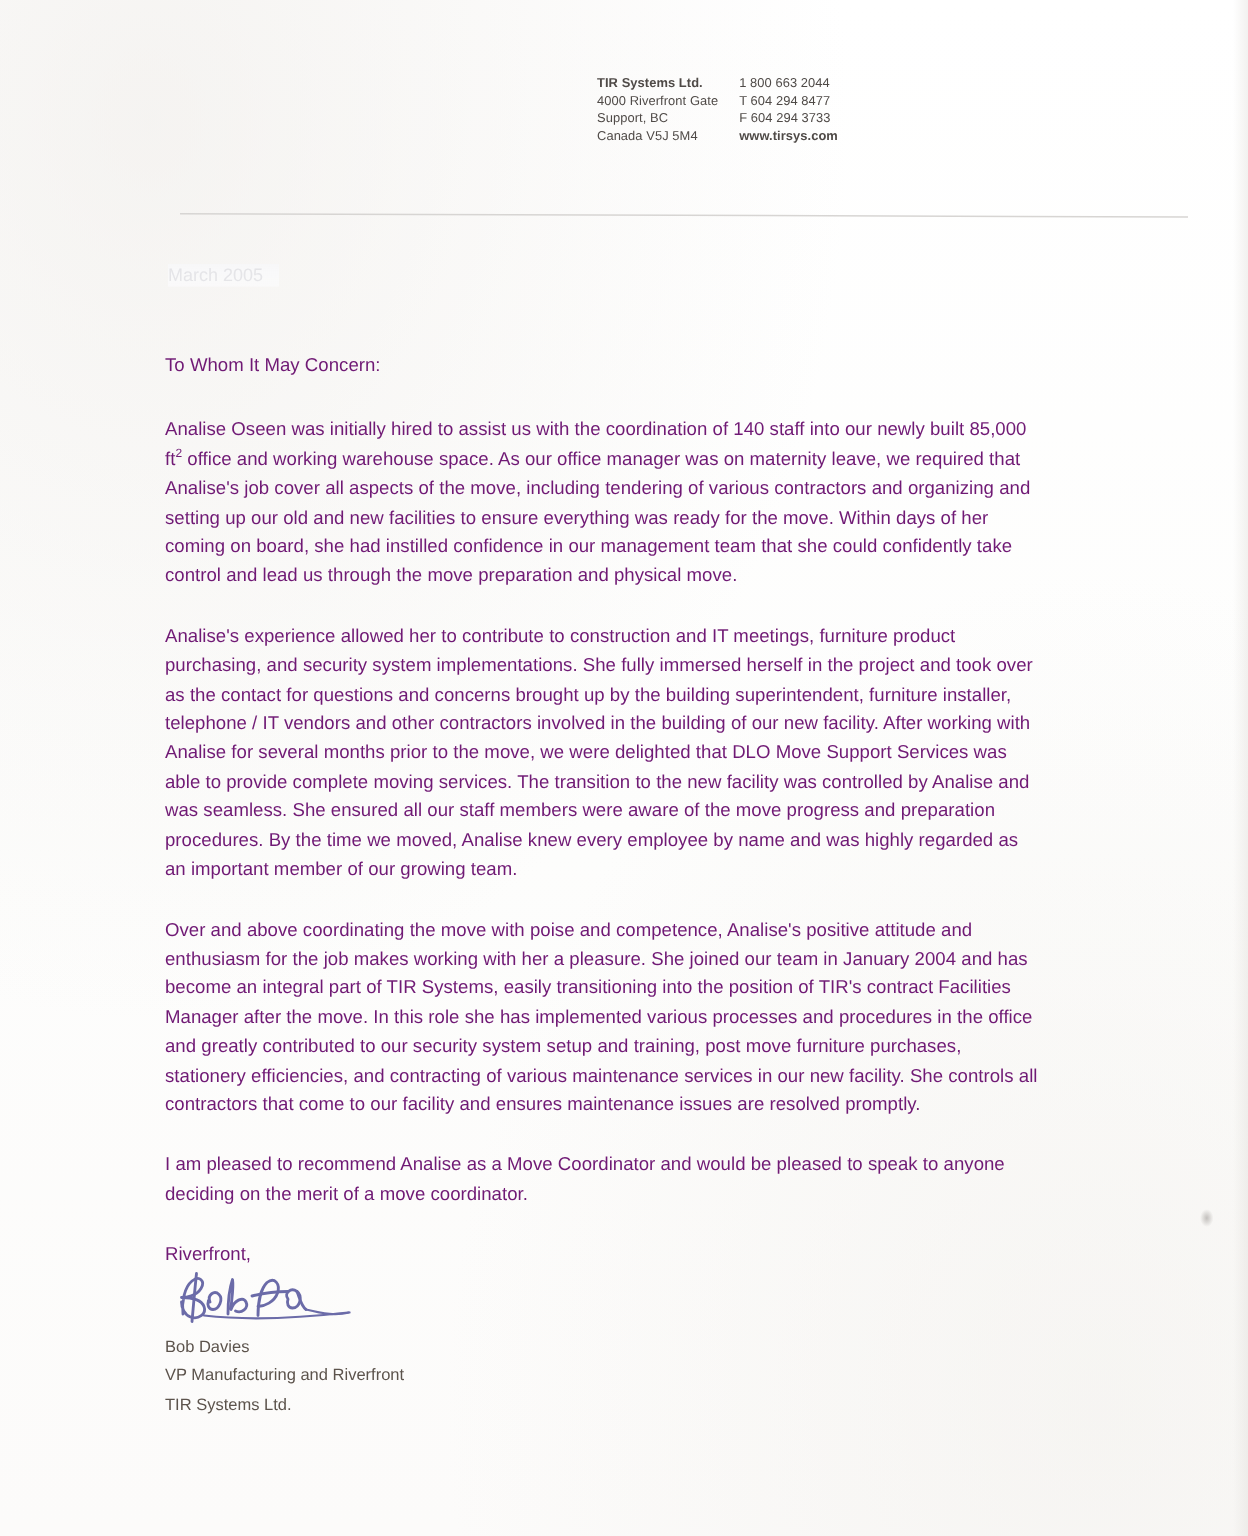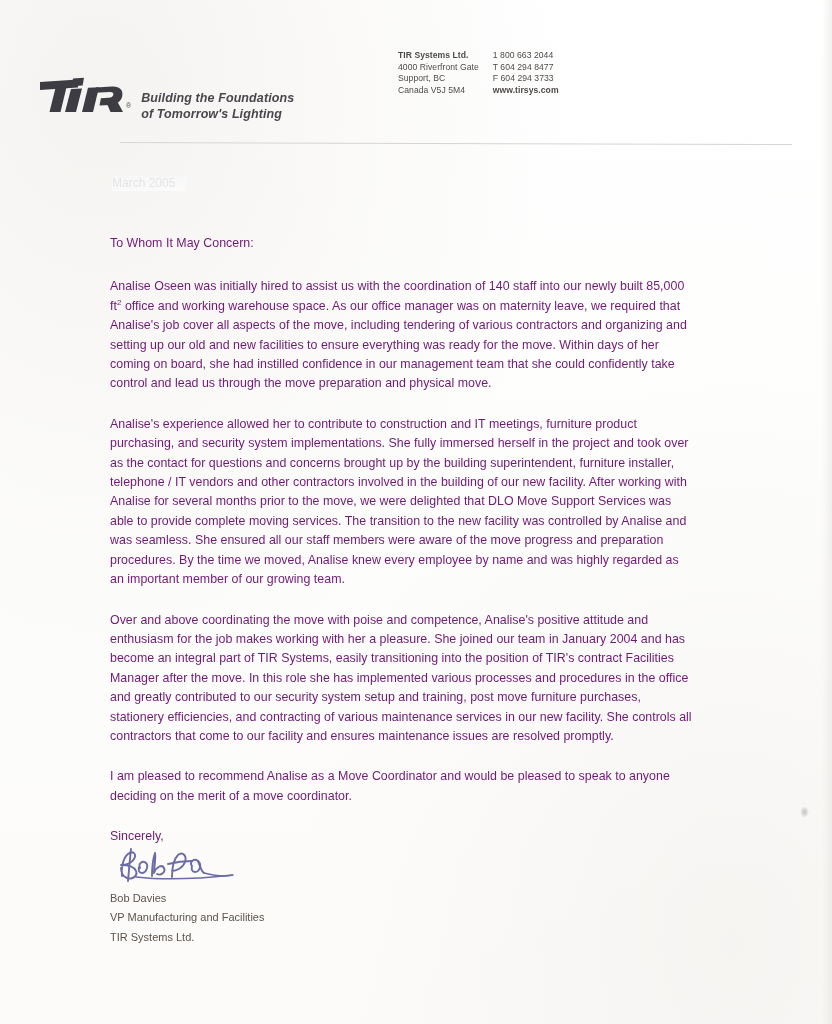--- a/index.html
+++ b/index.html
@@ -185,41 +185,20 @@
 <body>
 
 <div id="page">
 
   <div id="scan-grain"></div>
   <div id="scan-edge-right"></div>
   <div id="scan-speck"></div>
 
   <div id="letterhead">
 
-    <div id="logo-block">
-      <div id="logo-mark">
-        <svg width="86" height="40" viewBox="0 0 86 40" aria-hidden="true">
-          <g fill="#3c3c42">
-
-            <polygon points="2,6 40,3.5 40,11.5 2,14"></polygon>
-            <polygon points="17.5,12 28.5,11.3 22.5,36 11.5,36"></polygon>
-
-            <polygon points="35,2.5 46,1.8 44.6,9.5 33.6,10.2"></polygon>
-            <polygon points="33,13 44,12.4 38,36 27,36"></polygon>
-
-            <polygon points="50,11.8 61,11.2 55,36 44,36"></polygon>
-            <path d="M58,11.4 L74,10.5 C81.5,10.1 85.5,14 84.2,20.2 C83.1,25.6 78.4,28.6 71.6,28.9 L61.5,29.4 L62.9,22.2 L70.6,21.8 C73.3,21.7 74.9,20.6 75.3,18.8 C75.7,16.9 74.6,15.9 72,16 L56.6,16.8 Z"></path>
-            <polygon points="68,25.5 79,25 85,36 72.5,36"></polygon>
-          </g>
-        </svg>
-      </div>
-      <span id="logo-reg">®</span>
-      <div id="tagline">Building the Foundations
-of Tomorrow's Lighting</div>
-    </div>
 
     <div id="contact-block">
       <table>
         <tbody>
             <tr>
           <td class="col-left contact-strong">TIR Systems Ltd.</td>
           <td>1 800 663 2044</td>
         </tr>
         <tr>
           <td class="col-left">4000 Riverfront Gate</td>
@@ -241,21 +220,21 @@
   </div>
 
   <div id="redacted-date">March 2005</div>
 
   <div id="body-text">
     <p class="salutation">To Whom It May Concern:</p>
     <p class="para">Analise Oseen was initially hired to assist us with the coordination of 140 staff into our newly built 85,000 ft<sup>2</sup> office and working warehouse space.  As our office manager was on maternity leave, we required that Analise's job cover all aspects of the move, including tendering of various contractors and organizing and setting up our old and new facilities to ensure everything was ready for the move.  Within days of her coming on board, she had instilled confidence in our management team that she could confidently take control and lead us through the move preparation and physical move.</p>
     <p class="para">Analise's experience allowed her to contribute to construction and IT meetings, furniture product purchasing, and security system implementations.  She fully immersed herself in the project and took over as the contact for questions and concerns brought up by the building superintendent, furniture installer, telephone / IT vendors and other contractors involved in the building of our new facility.  After working with Analise for several months prior to the move, we were delighted that DLO Move Support Services was able to provide complete moving services.  The transition to the new facility was controlled by Analise and was seamless.  She ensured all our staff members were aware of the move progress and preparation procedures.  By the time we moved, Analise knew every employee by name and was highly regarded as an important member of our growing team.</p>
     <p class="para">Over and above coordinating the move with poise and competence, Analise's positive attitude and enthusiasm for the job makes working with her a pleasure.  She joined our team in January 2004 and has become an integral part of TIR Systems, easily transitioning into the position of TIR's contract Facilities Manager after the move.  In this role she has implemented various processes and procedures in the office and greatly contributed to our security system setup and training, post move furniture purchases, stationery efficiencies, and contracting of various maintenance services in our new facility.  She controls all contractors that come to our facility and ensures maintenance issues are resolved promptly.</p>
     <p class="para">I am pleased to recommend Analise as a Move Coordinator and would be pleased to speak to anyone deciding on the merit of a move coordinator.</p>
-    <p class="closing">Sincerely,</p>
+    <p class="closing">Riverfront,</p>
   </div>
 
   <div id="signature-block">
     <div id="signature-ink">
       <svg width="170" height="42" viewBox="0 0 170 42" aria-hidden="true">
         <g fill="none" stroke="#6b6ba8" stroke-width="1.9" stroke-linecap="round" stroke-linejoin="round">
 
           <path d="M10,30 C9,22 11,12 16,8 C21,4 25,8 22,13 C19,18 12,19 9,19 C14,19 22,20 24,25 C26,30 20,34 15,32 C11,30.5 9,26 9,22"></path>
 
           <path d="M19,3 C18,12 17,24 16,35"></path>
@@ -271,18 +250,18 @@
           <path d="M80,20 C77,16 82,12 86,15 C90,18 88,26 83,26 C80,26 79,23 80,20"></path>
           <path d="M86,15 C88,20 89,25 92,27"></path>
 
           <path d="M24,31 C50,34 85,33 120,29" stroke-width="1.5"></path>
           <path d="M92,27 C104,30 112,31 121,29" stroke-width="1.5"></path>
         </g>
       </svg>
     </div>
     <div id="signer-lines">
       <div class="signer-line">Bob Davies</div>
-      <div class="signer-line">VP Manufacturing and Facilities</div>
+      <div class="signer-line">VP Manufacturing and Riverfront</div>
       <div class="signer-line">TIR Systems Ltd.</div>
     </div>
   </div>
 
 </div>
 
 </body></html>

